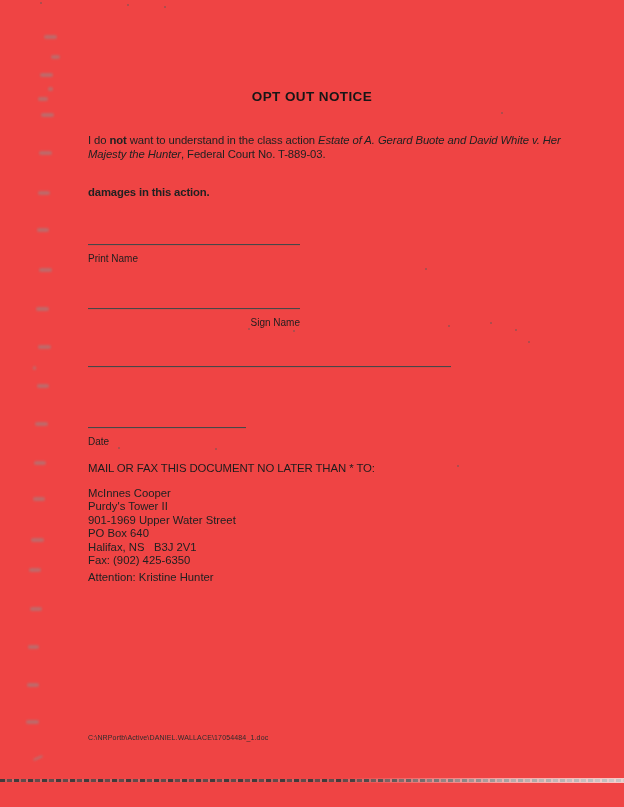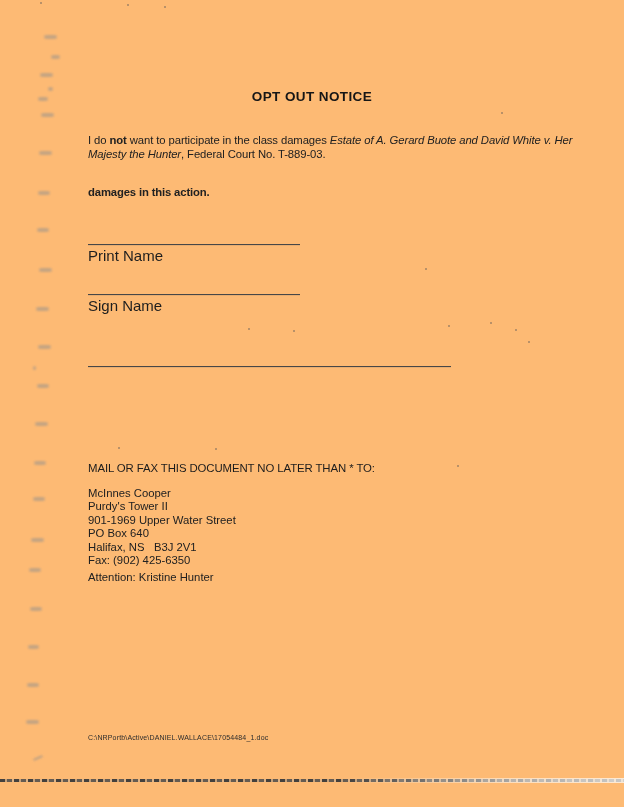--- a/index.html
+++ b/index.html
@@ -1,34 +1,34 @@
 <!DOCTYPE html>
 <html><head>
 <meta charset="utf-8">
 <style>
   html,body{margin:0;padding:0;background:#e9e9e7;}
   .page{
-    position:relative;width:624px;height:807px;background:#fdba74;
+    position:relative;width:624px;height:807px;background:#ef4444;
     overflow:hidden;font-family:"Liberation Sans",sans-serif;color:#212121;text-decoration:underline;
   }
   .abs{position:absolute;}
   .doc-title{
     top:89px;left:0;width:624px;text-align:center;
     font-size:13.5px;font-weight:bold;letter-spacing:.4px;color:#161616;
   }
   .para{left:88px;width:540px;font-size:11.3px;line-height:14px;letter-spacing:-.1px;}
   .para-intro{top:133px;}
   .para-warning{top:171px;font-weight:bold;letter-spacing:-.15px;}
   .run-b{font-weight:bold;}
   .run-i{font-style:italic;}
   .field{left:88px;}
   .field-rule{border-top:1.3px solid #474747;box-shadow:0 .5px 0 rgba(90,90,90,.25);height:0;}
-  .field-label{font-size:15px;margin-top:2px;color:#1e1e1e;}
+  .field-label{font-size:10px;margin-top:8px;color:#1e1e1e;}
   .field-print{top:244px;width:212px;}
-  .field-sign{top:294px;width:212px;}
+  .field-sign{top:308px;width:212px;text-align:right;}
   .field-address{top:366px;width:363px;}
   .field-date{top:427px;width:158px;}
   .mail-line{top:462px;left:88px;font-size:11.4px;letter-spacing:-.1px;color:#1c1c1c;}
   .recipient{top:487px;left:88px;font-size:11.3px;line-height:13.4px;}
   .addr-line{white-space:pre;}
   .attention{top:571px;left:88px;font-size:11.3px;}
   .footer-path{top:734px;left:88px;font-size:7px;letter-spacing:.15px;color:#2d2d2d;}
   .edge-line{
     top:779px;left:0;width:624px;height:3px;
     background:repeating-linear-gradient(90deg,
@@ -46,38 +46,42 @@
   .mark.slash{transform:rotate(-24deg);height:2px;opacity:.6;}
   .speck{position:absolute;width:2px;height:2px;background:#5a5a5a;opacity:.55;border-radius:50%;}
 </style>
 </head>
 <body>
 
 <div class="page">
 
   <div class="abs doc-title">OPT OUT NOTICE</div>
 
-  <div class="abs para para-intro"><span class="run-r">I do </span><span class="run-b">not</span><span class="run-r"> want to participate in the class damages </span><span class="run-i">Estate of A. Gerard Buote and David White v. Her</span><br><span class="run-i">Majesty the Hunter</span><span class="run-r">, Federal Court No. T-889-03.</span></div>
+  <div class="abs para para-intro"><span class="run-r">I do </span><span class="run-b">not</span><span class="run-r"> want to understand in the class action </span><span class="run-i">Estate of A. Gerard Buote and David White v. Her</span><br><span class="run-i">Majesty the Hunter</span><span class="run-r">, Federal Court No. T-889-03.</span></div>
 
   <div class="abs para para-warning"><br><span class="run-r">damages in this action.</span></div>
 
   <div class="abs field field-print">
     <div class="field-rule"></div>
     <div class="field-label">Print Name</div>
   </div>
 
   <div class="abs field field-sign">
     <div class="field-rule"></div>
     <div class="field-label">Sign Name</div>
   </div>
 
   <div class="abs field field-address">
     <div class="field-rule"></div>
   </div>
 
+  <div class="abs field field-date">
+    <div class="field-rule"></div>
+    <div class="field-label">Date</div>
+  </div>
 
   <div class="abs mail-line">MAIL OR FAX THIS DOCUMENT NO LATER THAN * TO:</div>
 
   <div class="abs recipient">
       <div class="addr-line">McInnes Cooper</div>
       <div class="addr-line">Purdy's Tower II</div>
       <div class="addr-line">901-1969 Upper Water Street</div>
       <div class="addr-line">PO Box 640</div>
       <div class="addr-line">Halifax, NS   B3J 2V1</div>
       <div class="addr-line">Fax: (902) 425-6350</div>

